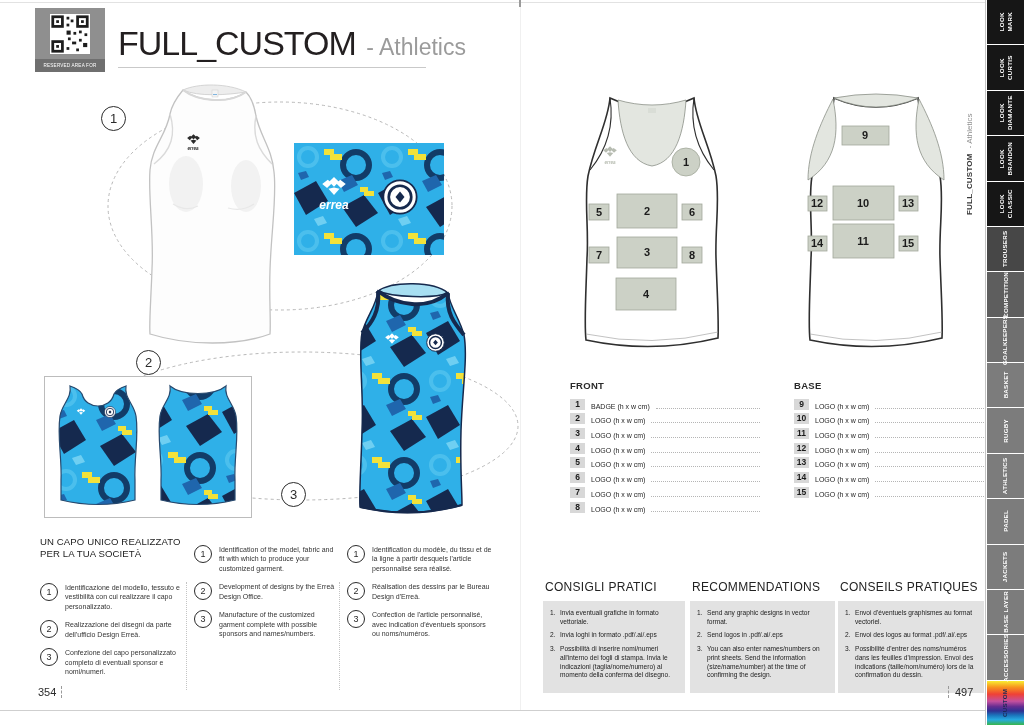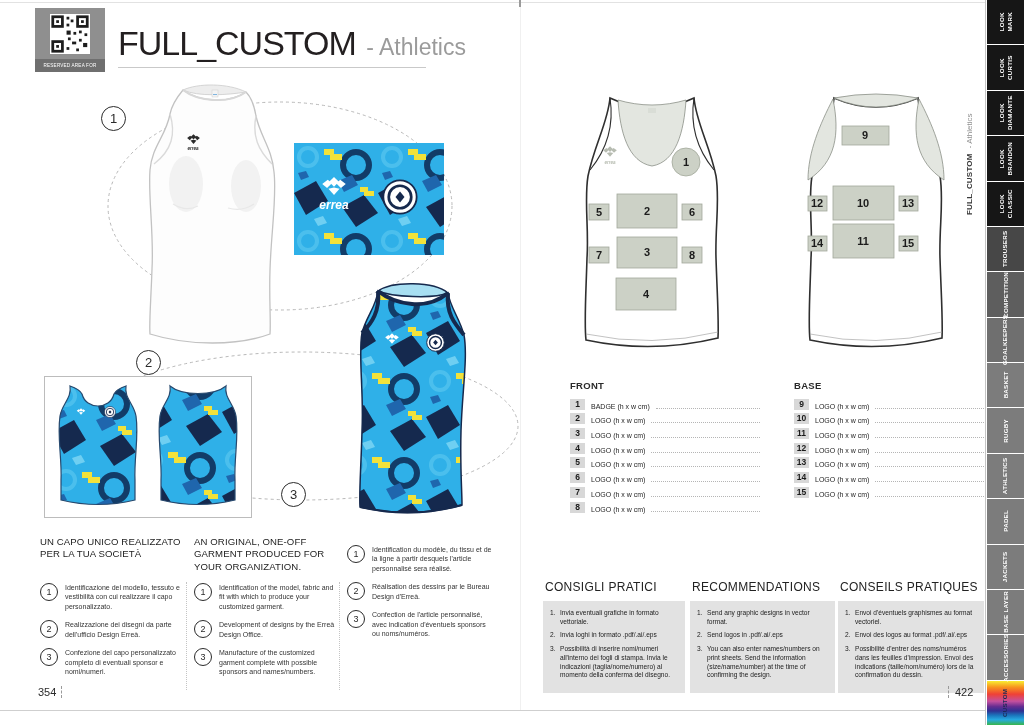--- a/index.html
+++ b/index.html
@@ -397,21 +397,20 @@
         <span class="step-text">Realizzazione dei disegni da parte dell'ufficio Design Erreà.</span>
       </div>
       <div class="step-item">
         <span class="step-circ">3</span>
         <span class="step-text">Confezione del capo personalizzato completo di eventuali sponsor e nomi/numeri.</span>
       </div>
     </div>
 </div>
 <div class="abs vdots" style="left:186px"></div>
 <div class="abs step-col" style="left:194px">
-  <div class="step-head">AN ORIGINAL, ONE-OFF GARMENT PRODUCED FOR YOUR ORGANIZATION.</div>
   <div>
 
   <div class="step-item">
         <span class="step-circ">1</span>
         <span class="step-text">Identification of the model, fabric and fit with which to produce your customized garment.</span>
       </div>
       <div class="step-item">
         <span class="step-circ">2</span>
         <span class="step-text">Development of designs by the Erreà Design Office.</span>
       </div>
@@ -494,21 +493,21 @@
       </div>
     </div>
 </div>
 
 <div class="abs pageno" style="left:38px;top:686px">
   <span>354</span>
     <span class="pagedash"></span>
 </div>
 <div class="abs pageno" style="left:948px;top:686px">
   <span class="pagedash"></span>
-    <span>422</span>
+    <span>497</span>
 </div>
 
 <div class="abs vlabel">
   <span class="vmain">FULL_CUSTOM</span>
   <span class="vsub">- Athletics</span>
 </div>
 
 <div class="abs sidebar">
 
 <div class="tab" style="background: rgb(22, 22, 22); color: rgb(255, 255, 255);">

